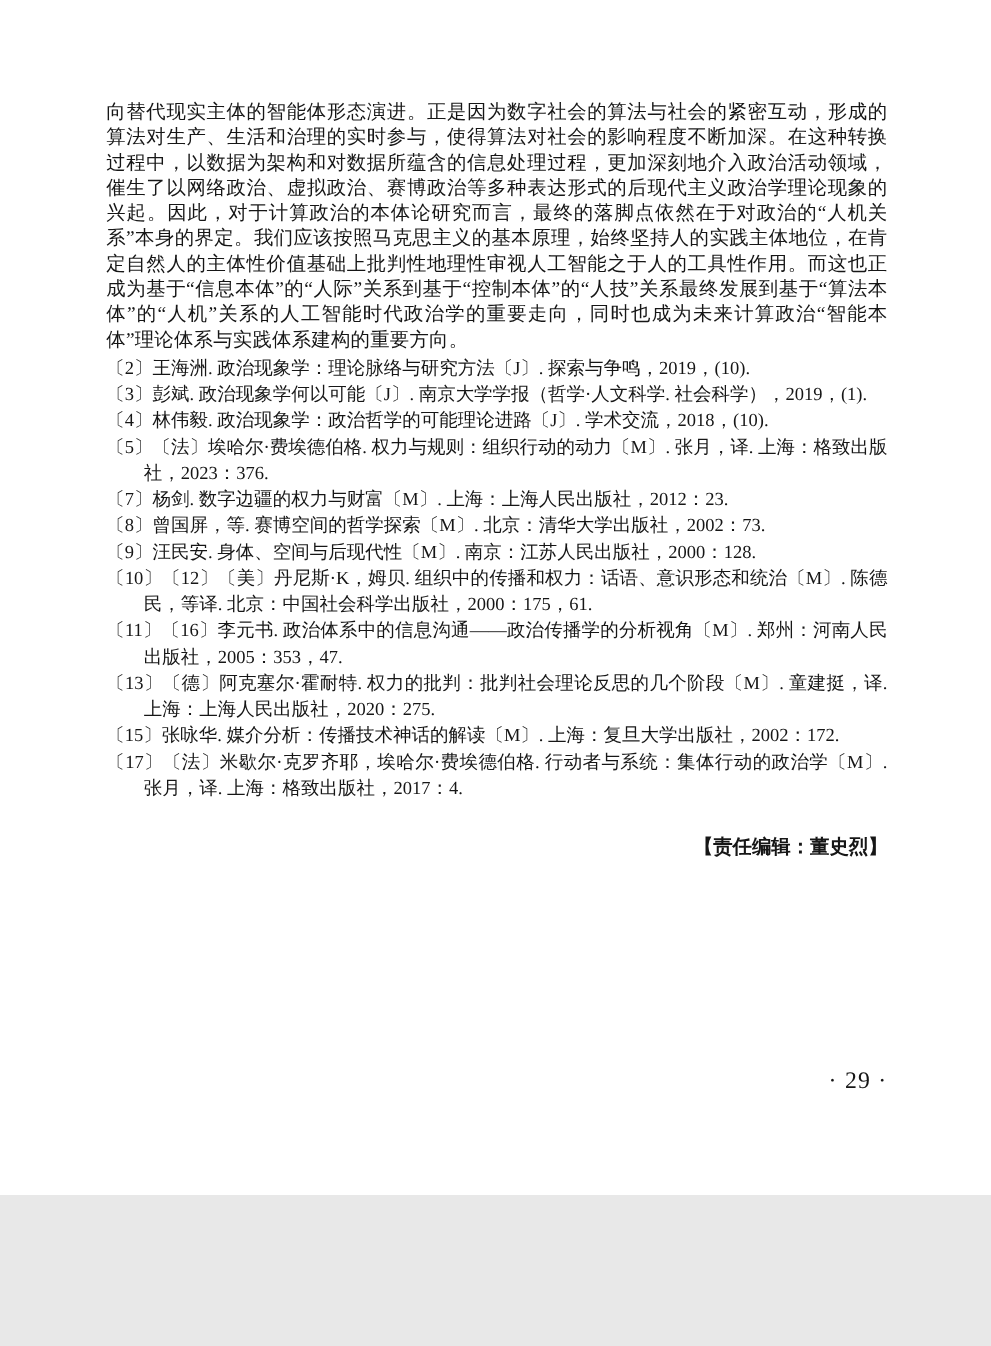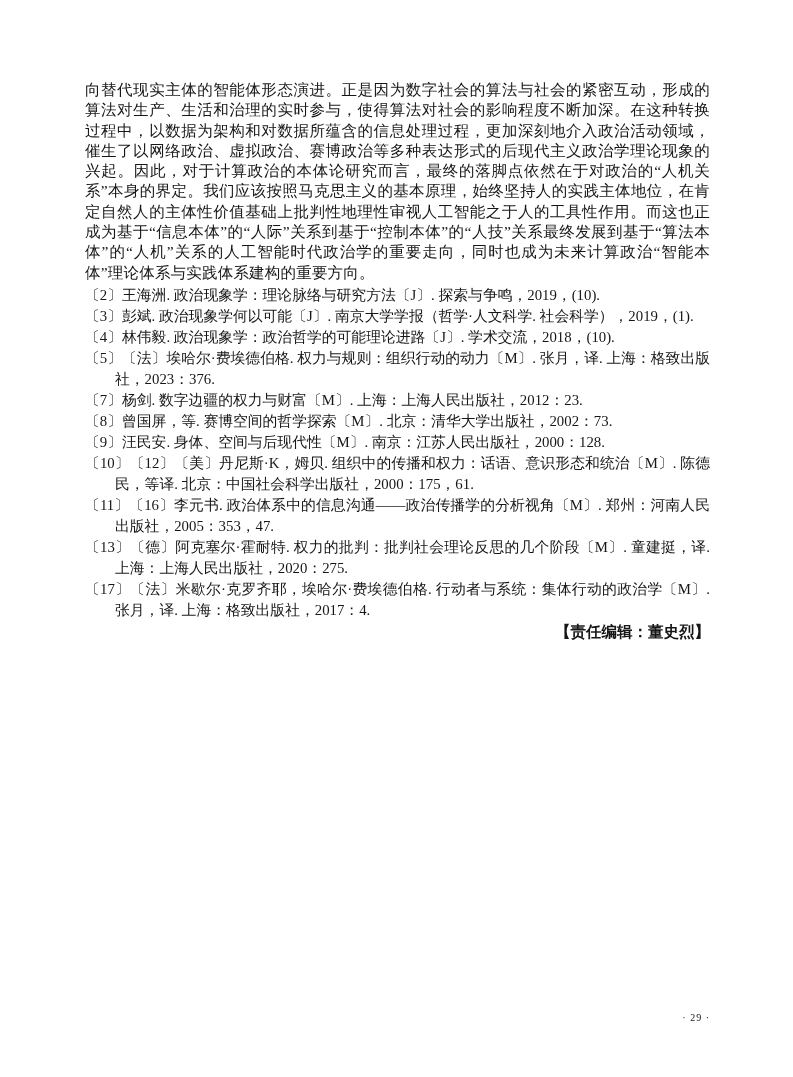--- a/index.html
+++ b/index.html
@@ -3,21 +3,21 @@
 <meta charset="utf-8">
 <style>
   html, body {
     margin: 0;
     padding: 0;
     background: #e8e8e8;
   }
   .page {
     position: relative;
     width: 793px;
-    height: 1077px;
+    height: 956px;
     margin: 0 auto;
     background: #ffffff;
     box-sizing: border-box;
     padding: 80px 83px 0 85px;
     font-family: "Liberation Serif", "DejaVu Serif", serif;
     color: #161616;
     overflow: hidden;
   }
   .body-paragraph {
     font-size: 15.5px;
@@ -39,32 +39,32 @@
     font-size: 14.8px;
     line-height: 21px;
   }
   .ref-item {
     padding-left: 30px;
     text-indent: -30px;
     text-align: justify;
     text-justify: inter-ideograph;
   }
   .editor-line {
-    margin-top: 2px;
+    margin-top: 27px;
     text-align: right;
     font-weight: bold;
     font-family: "Liberation Sans", "DejaVu Sans", sans-serif;
     font-size: 15.5px;
     line-height: 18px;
   }
   .page-number {
     position: absolute;
     right: 83px;
-    bottom: 54px;
-    font-size: 10px;
+    bottom: 80px;
+    font-size: 19px;
     letter-spacing: 1px;
   }
 </style>
 </head>
 <body>
 
 <div class="page">
 
   <div class="body-paragraph">向替代现实主体的智能体形态演进。正是因为数字社会的算法与社会的紧密互动，形成的算法对生产、生活和治理的实时参与，使得算法对社会的影响程度不断加深。在这种转换过程中，以数据为架构和对数据所蕴含的信息处理过程，更加深刻地介入政治活动领域，催生了以网络政治、虚拟政治、赛博政治等多种表达形式的后现代主义政治学理论现象的兴起。因此，对于计算政治的本体论研究而言，最终的落脚点依然在于对政治的“人机关系”本身的界定。我们应该按照马克思主义的基本原理，始终坚持人的实践主体地位，在肯定自然人的主体性价值基础上批判性地理性审视人工智能之于人的工具性作用。而这也正成为基于“信息本体”的“人际”关系到基于“控制本体”的“人技”关系最终发展到基于“算法本体”的“人机”关系的人工智能时代政治学的重要走向，同时也成为未来计算政治“智能本体”理论体系与实践体系建构的重要方向。</div>
 
@@ -73,20 +73,21 @@
     <div class="ref-item">〔2〕王海洲. 政治现象学：理论脉络与研究方法〔J〕. 探索与争鸣，2019，(10).</div>
     <div class="ref-item">〔3〕彭斌. 政治现象学何以可能〔J〕. 南京大学学报（哲学·人文科学. 社会科学），2019，(1).</div>
     <div class="ref-item">〔4〕林伟毅. 政治现象学：政治哲学的可能理论进路〔J〕. 学术交流，2018，(10).</div>
     <div class="ref-item">〔5〕〔法〕埃哈尔·费埃德伯格. 权力与规则：组织行动的动力〔M〕. 张月，译. 上海：格致出版社，2023：376.</div>
     <div class="ref-item">〔7〕杨剑. 数字边疆的权力与财富〔M〕. 上海：上海人民出版社，2012：23.</div>
     <div class="ref-item">〔8〕曾国屏，等. 赛博空间的哲学探索〔M〕. 北京：清华大学出版社，2002：73.</div>
     <div class="ref-item">〔9〕汪民安. 身体、空间与后现代性〔M〕. 南京：江苏人民出版社，2000：128.</div>
     <div class="ref-item">〔10〕〔12〕〔美〕丹尼斯·K，姆贝. 组织中的传播和权力：话语、意识形态和统治〔M〕. 陈德民，等译. 北京：中国社会科学出版社，2000：175，61.</div>
     <div class="ref-item">〔11〕〔16〕李元书. 政治体系中的信息沟通——政治传播学的分析视角〔M〕. 郑州：河南人民出版社，2005：353，47.</div>
     <div class="ref-item">〔13〕〔德〕阿克塞尔·霍耐特. 权力的批判：批判社会理论反思的几个阶段〔M〕. 童建挺，译. 上海：上海人民出版社，2020：275.</div>
+    <div class="ref-item">〔15〕张咏华. 媒介分析：传播技术神话的解读〔M〕. 上海：复旦大学出版社，2002：172.</div>
     <div class="ref-item">〔17〕〔法〕米歇尔·克罗齐耶，埃哈尔·费埃德伯格. 行动者与系统：集体行动的政治学〔M〕. 张月，译. 上海：格致出版社，2017：4.</div>
   </div>
 
   <div class="editor-line">【责任编辑：董史烈】</div>
 
   <div class="page-number">· 29 ·</div>
 
 </div>
 
 </body></html>

